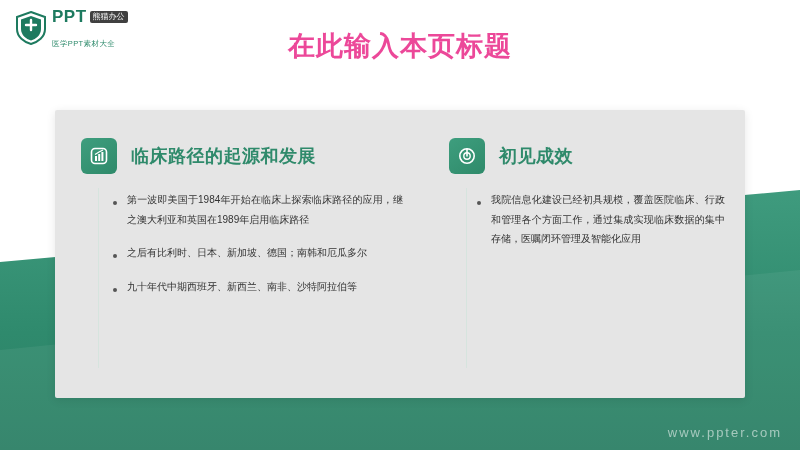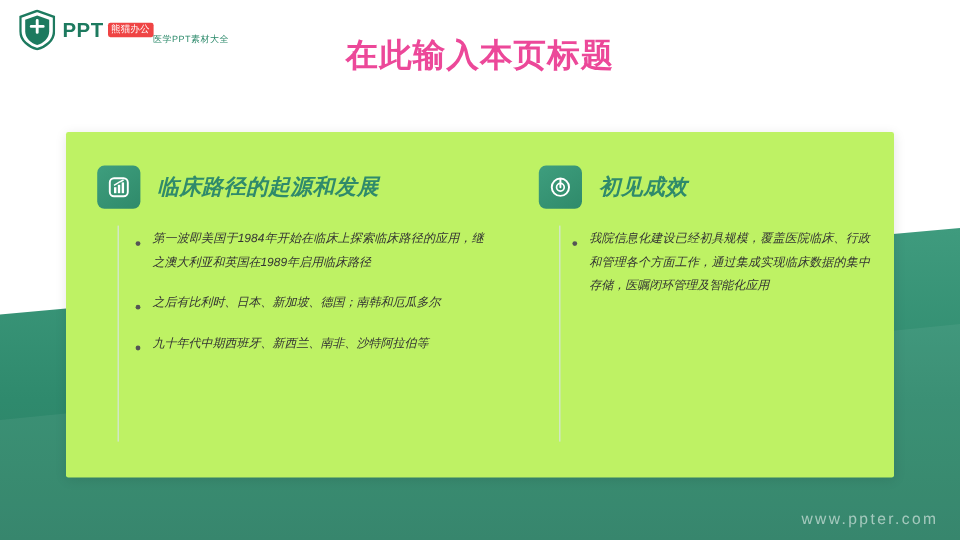--- a/index.html
+++ b/index.html
@@ -49,36 +49,37 @@
     gap: 6px;
   }
   .logo-shield {
     position: relative;
     width: 30px;
     height: 34px;
   }
   .logo-shield svg { display: block; }
   .logo-text {
     display: flex;
+    flex-direction: column;
     justify-content: center;
     line-height: 1;
   }
   .logo-row {
     display: flex;
     align-items: center;
     gap: 3px;
   }
   .logo-main {
     font-size: 17px;
     font-weight: bold;
     color: #1d7a5f;
     letter-spacing: 0.5px;
   }
   .logo-badge {
-    background: #ef4444;
+    background: #404040;
     color: #fff;
     font-size: 8px;
     padding: 2px 3px;
     border-radius: 2px;
     white-space: nowrap;
   }
   .logo-sub {
     margin-top: 15px;
     font-size: 7.5px;
     color: #2d8a6b;
@@ -96,24 +97,23 @@
     color: #ec4899;
     letter-spacing: 1px;
   }
   
   .card {
     position: absolute;
     left: 55px;
     top: 110px;
     width: 690px;
     height: 288px;
-    background: #bef264;
+    background: #e5e5e5;
     box-shadow: 0 2px 10px rgba(0,0,0,0.10);
     border-radius: 2px;
-    font-style: italic;
   }
   .columns {
     position: absolute;
     left: 0; top: 0;
     width: 690px;
     height: 288px;
     display: flex;
   }
   .col {
     position: relative;

